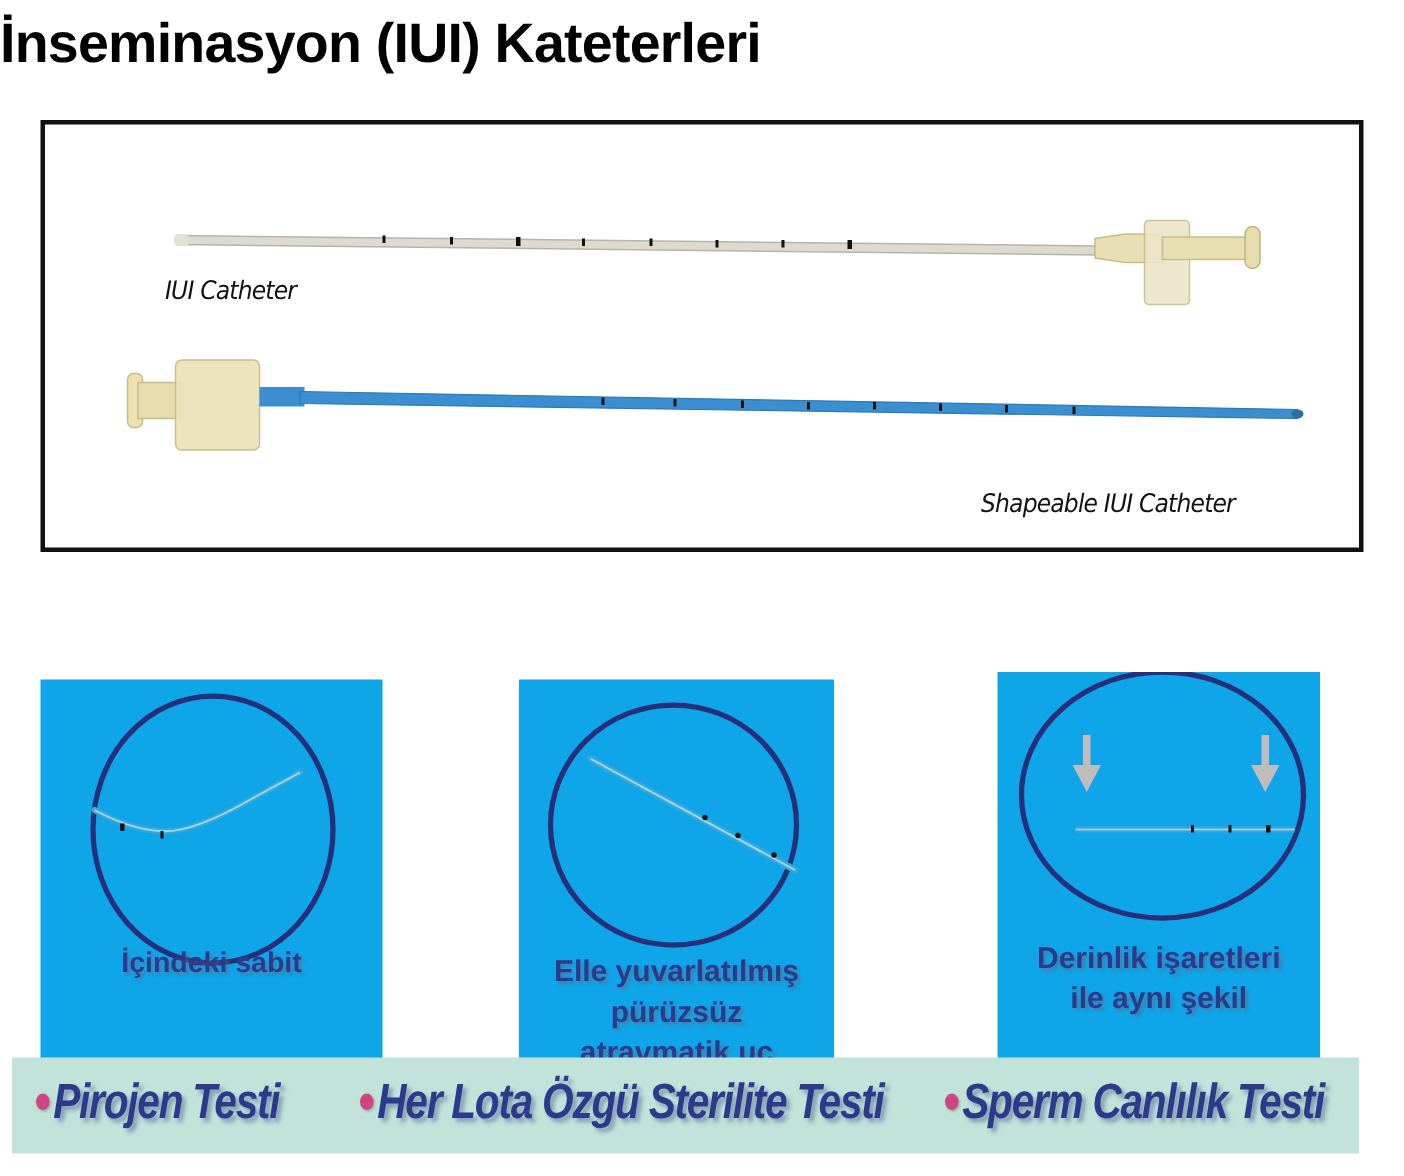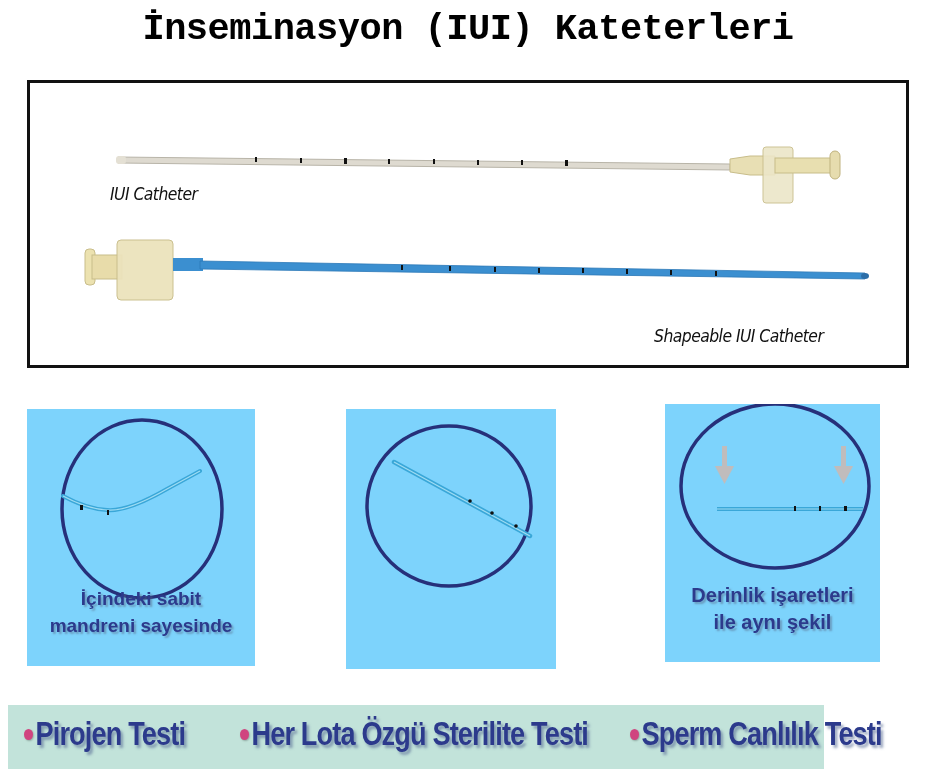--- a/index.html
+++ b/index.html
@@ -1,46 +1,46 @@
 <!DOCTYPE html>
 <html><head>
 <meta charset="utf-8">
 <style>
   html, body { margin:0; padding:0; }
   body {
     width:936px; height:784px; background:#ffffff; position:relative; overflow:hidden;
     font-family:"Liberation Sans", sans-serif;
   }
   .title {
-    position:absolute; left:0; top:8px; width:936px; text-align:center;
-    font-family:Liberation Mono, monospace; font-weight:bold; font-size:37px; color:#000;
+    position:absolute; left:0; top:8px; width:936px; text-align:left;
+    font-family:Liberation Sans, sans-serif; font-weight:bold; font-size:37px; color:#000;
     letter-spacing:-0.5px;
   }
   .photo-frame {
     position:absolute; left:27px; top:80px; width:882px; height:288px;
     border:3px solid #111; background:#fff; box-sizing:border-box;
   }
   .photo-frame svg { position:absolute; left:0; top:0; }
   .cat-label {
     position:absolute; font-family:"DejaVu Sans", sans-serif; font-style:italic;
     font-size:17px; color:#111; letter-spacing:-0.6px; transform:scaleX(0.92); transform-origin:left;
   }
   .panel {
-    position:absolute; background:#7dd3fc; overflow:hidden;
+    position:absolute; background:#0ea5e9; overflow:hidden;margin-top:44px;
   }
   .panel svg { position:absolute; left:0; top:0; }
   .panel-text {
     position:absolute; left:0; width:100%; text-align:center;
     font-family:"Liberation Sans", sans-serif; font-weight:bold; font-size:19px;
     line-height:27px; color:#2c3a8c;
     text-shadow:2px 2px 2px rgba(90,110,140,0.55);
   }
   .bottom-bar {
-    position:absolute; left:8px; top:705px; width:816px; height:64px; background:#c2e3da;
-    display:flex; align-items:center;
+    position:absolute; left:8px; top:705px; width:898px; height:64px; background:#c2e3da;
+    display:flex; align-items:center;font-style:italic;
   }
   .test-item {
     position:absolute; top:10px; display:flex; align-items:center;
     font-family:"Liberation Sans", sans-serif; font-weight:bold; font-size:33px;
     color:#2c3a8c; letter-spacing:-1px; transform:scaleX(0.82); transform-origin:left center;
     text-shadow:3px 3px 3px rgba(90,110,150,0.6); white-space:nowrap;
   }
   .dot {
     width:11px; height:11px; border-radius:50%; background:#d0447f; margin-right:3px;
     box-shadow:1px 1px 2px rgba(0,0,0,0.25); flex:none;
@@ -100,33 +100,37 @@
 <div class="panel" style="left:27px; top:409px; width:228px; height:257px;">
   <svg width="228" height="257">
     <ellipse cx="115" cy="100" rx="80" ry="89" fill="none" stroke="#26307a" stroke-width="3.5"></ellipse>
     <path d="M36 87 Q60 100 80 101 Q100 103 140 80 L173 62" fill="none" stroke="#3aa7d8" stroke-width="4" stroke-linecap="round"></path>
     <path d="M36 87 Q60 100 80 101 Q100 103 140 80 L173 62" fill="none" stroke="#9fdcf3" stroke-width="1.2"></path>
     <rect x="53" y="96" width="3" height="5" fill="#111"></rect>
       <rect x="80" y="101" width="2" height="5" fill="#111"></rect>
   </svg>
   <div class="panel-text" style="top:176px;">
     <div>İçindeki sabit</div>
-    <div>mandreni sayesinde</div>
   </div>
 </div>
 
 <div class="panel" style="left:346px; top:409px; width:210px; height:260px;">
   <svg width="210" height="260">
     <ellipse cx="103" cy="97" rx="82" ry="80" fill="none" stroke="#26307a" stroke-width="3.5"></ellipse>
     <line x1="48" y1="53" x2="184" y2="127" stroke="#3aa7d8" stroke-width="4.5" stroke-linecap="round"></line>
     <line x1="48" y1="53" x2="184" y2="127" stroke="#9fdcf3" stroke-width="1.2"></line>
     <circle cx="124" cy="92" r="1.8" fill="#111"></circle>
       <circle cx="146" cy="104" r="1.8" fill="#111"></circle>
       <circle cx="170" cy="117" r="1.8" fill="#111"></circle>
   </svg>
+  <div class="panel-text" style="top:182px; font-size:20px;">
+    <div>Elle yuvarlatılmış</div>
+    <div>pürüzsüz</div>
+    <div>atravmatik uç</div>
+  </div>
 </div>
 
 <div class="panel" style="left:665px; top:404px; width:215px; height:258px;">
   <svg width="215" height="258">
     <ellipse cx="110" cy="82" rx="94" ry="82" fill="none" stroke="#26307a" stroke-width="3.5"></ellipse>
     <g fill="#c0bcbc">
       <rect x="57" y="42" width="5" height="22"></rect>
         <polygon points="50,62 69,62 59.5,80"></polygon>
       <rect x="176" y="42" width="5" height="22"></rect>
         <polygon points="169,62 188,62 178.5,80"></polygon>

